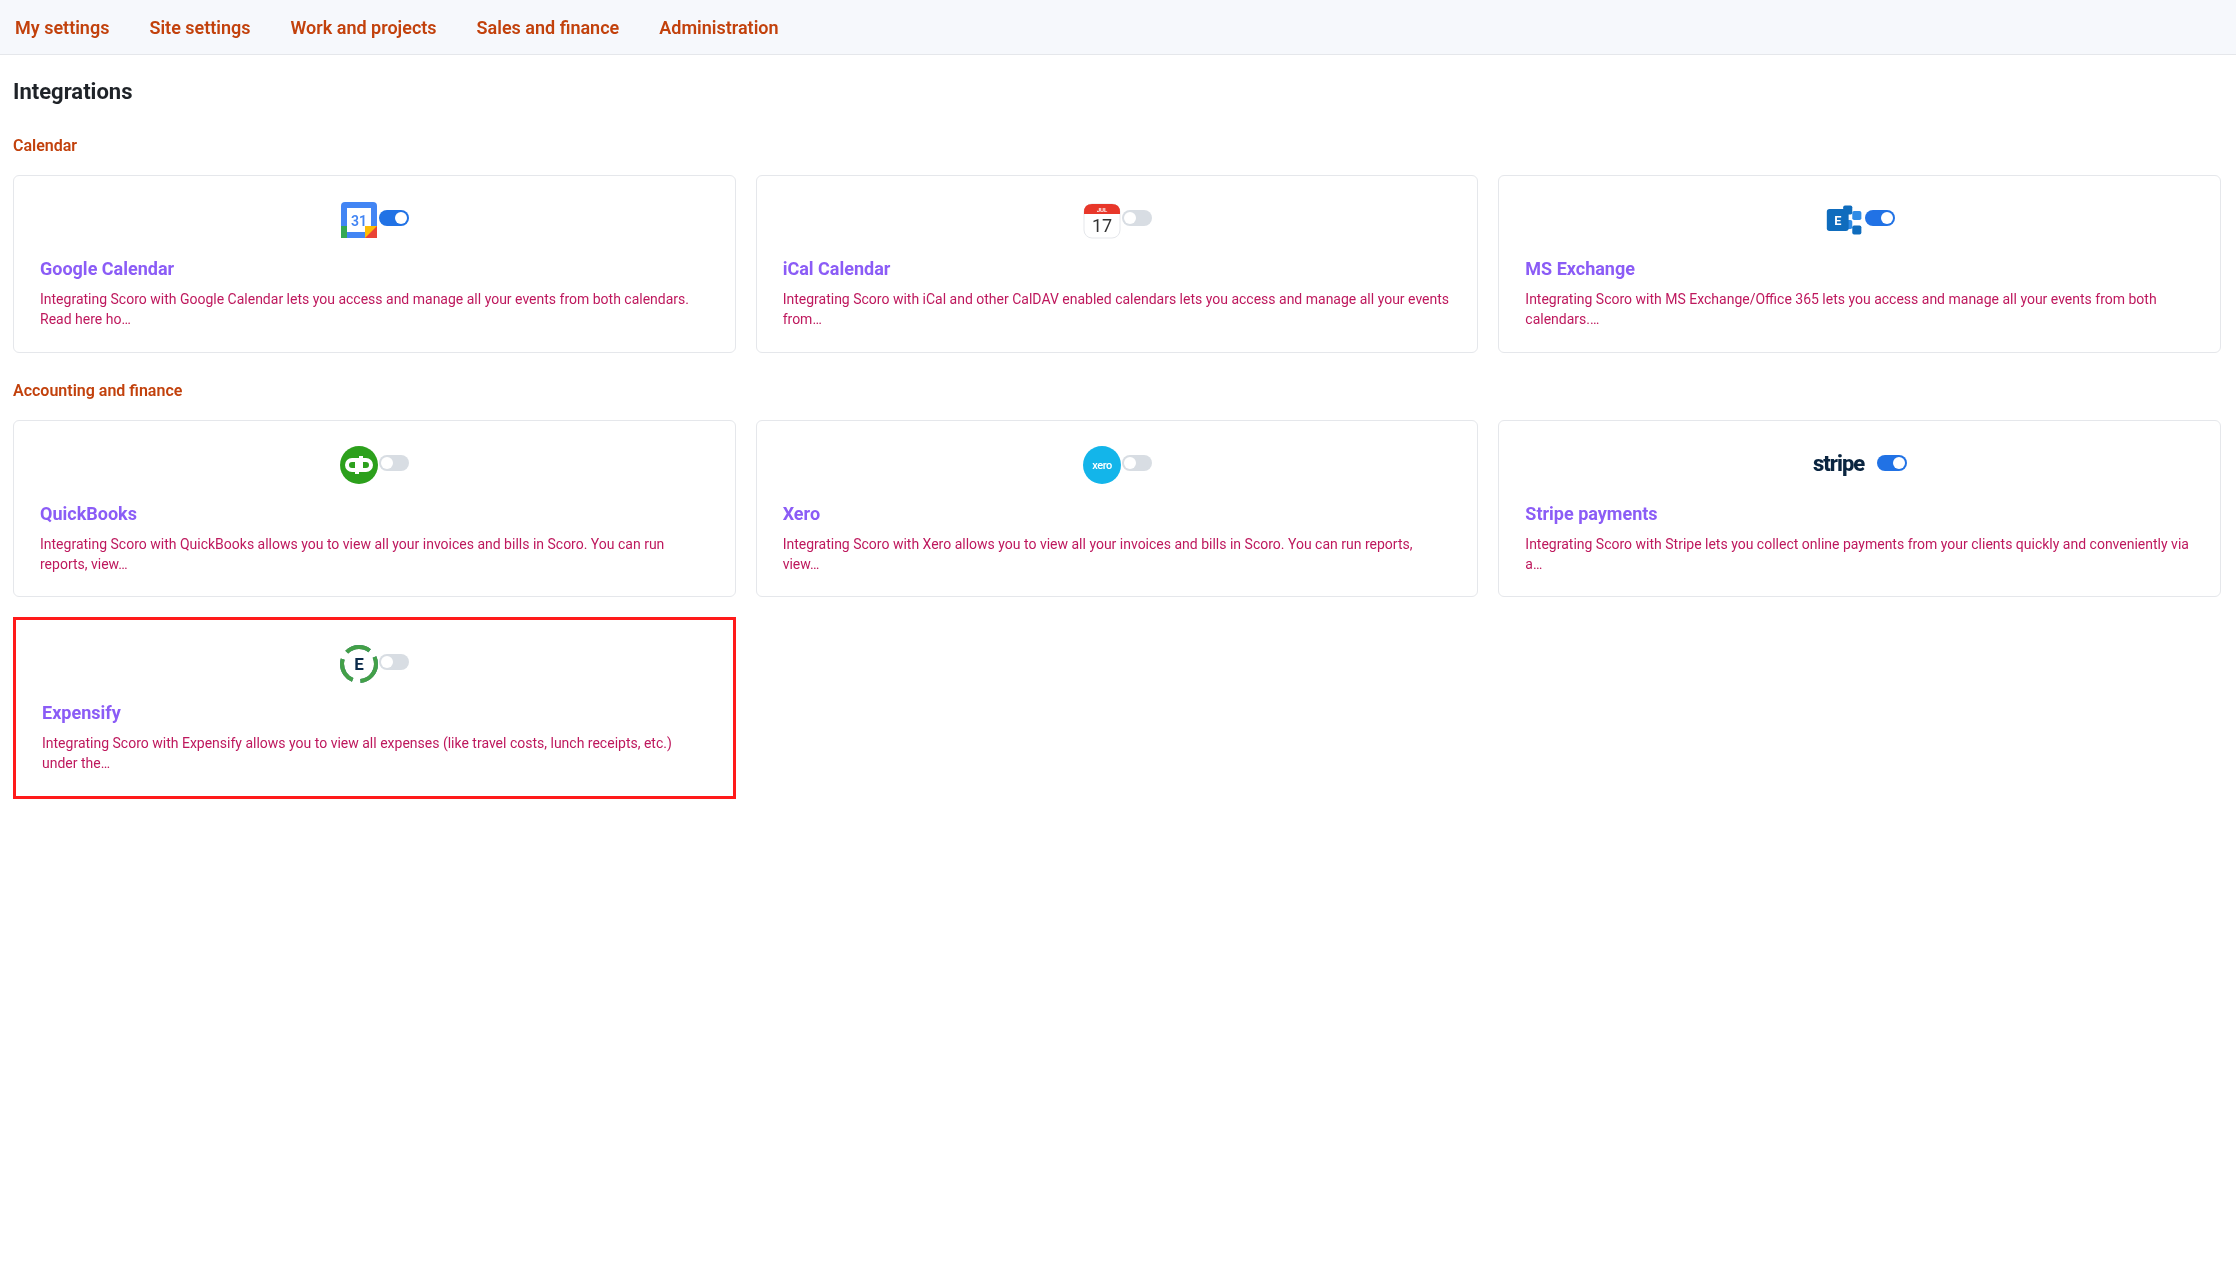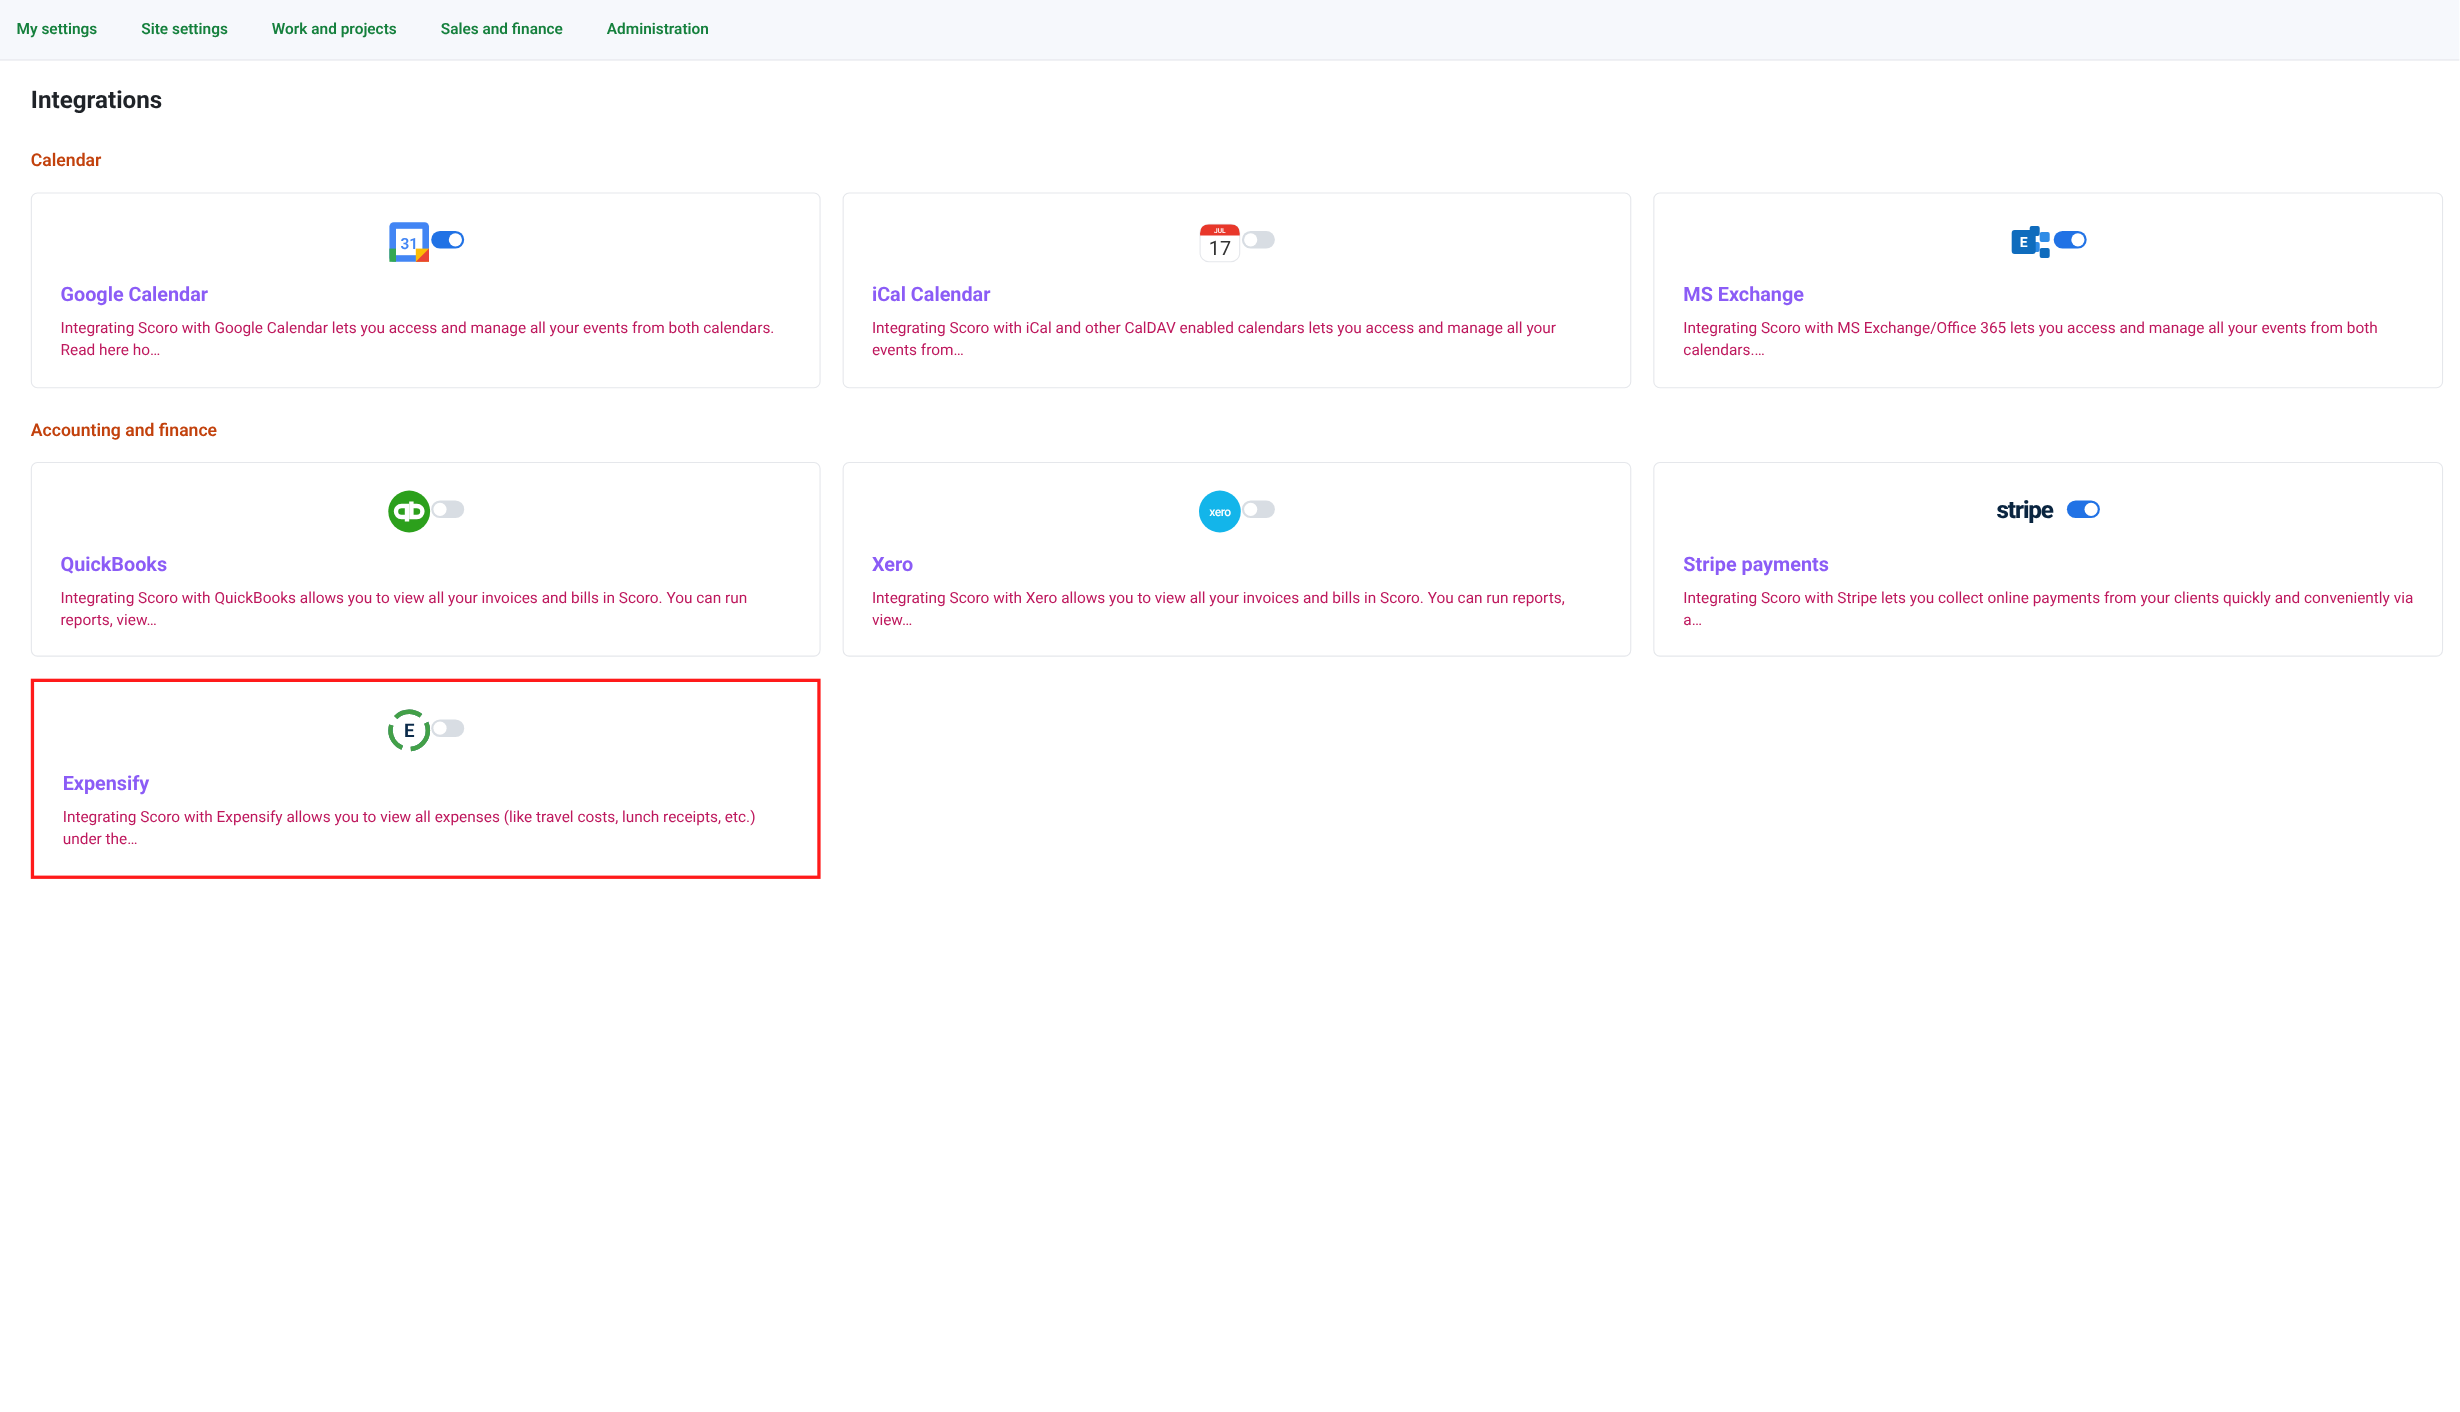--- a/index.html
+++ b/index.html
@@ -13,26 +13,26 @@
     background: #f6f8fc;
     border-bottom: 1px solid #e5e7eb;
     padding: 0 15px;
     display: flex;
     gap: 40px;
     height: 55px;
     align-items: center;
   }
   .topnav-item {
     font-weight: 600;
-    font-size: 14px;
-    color: #15803d;
+    font-size: 18px;
+    color: #c2410c;
     cursor: pointer;
   }
   .page {
-    padding: 24px 15px 30px 28px;
+    padding: 24px 15px 30px 13px;
   }
   .page-title {
     font-size: 22px;
     font-weight: 700;
     color: #1f2328;
     margin-bottom: 32px;
   }
   .section-title {
     font-size: 16px;
     font-weight: 600;

